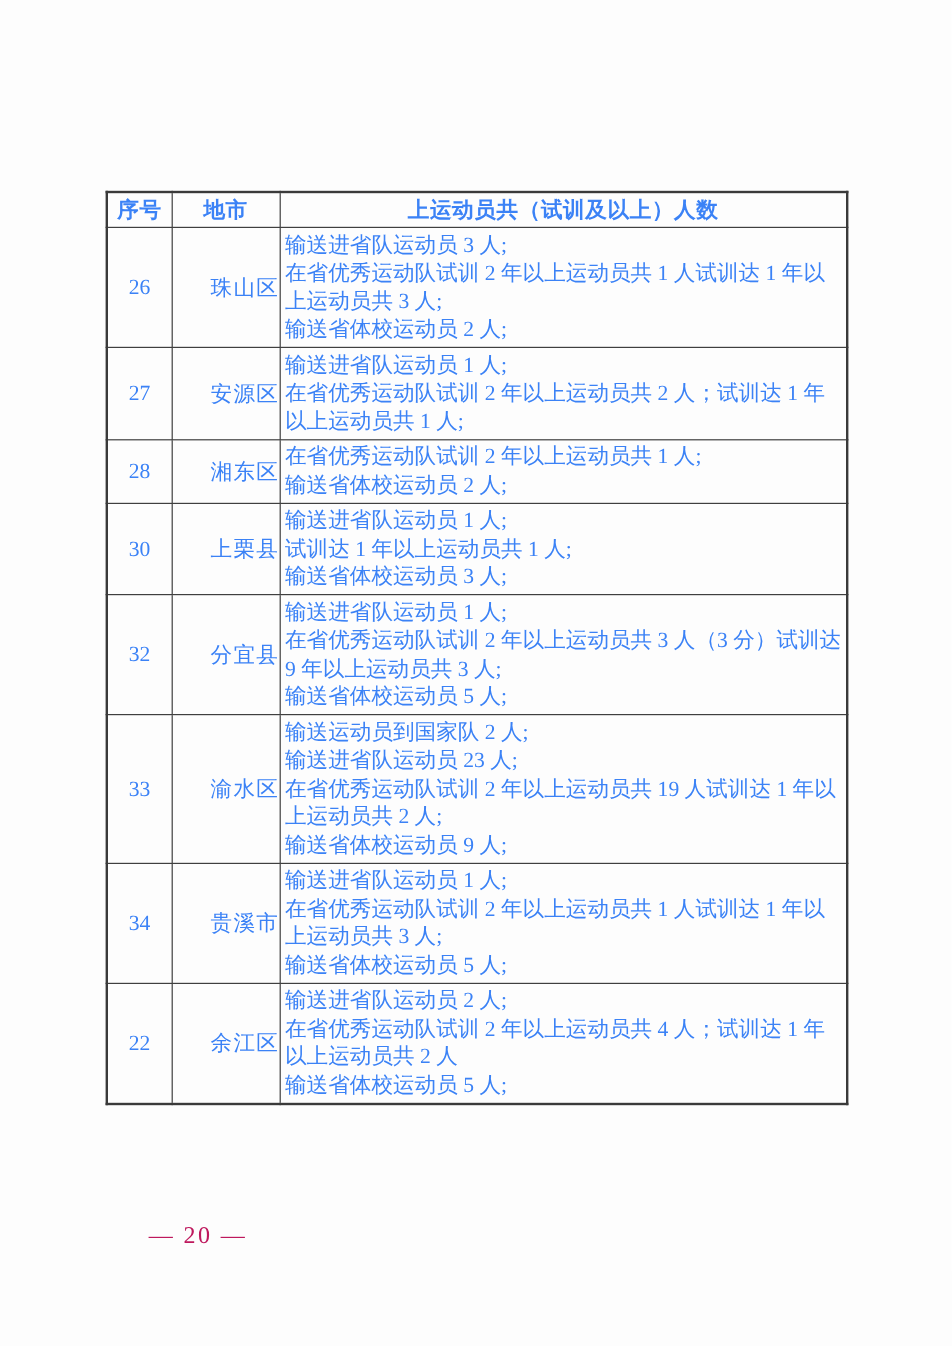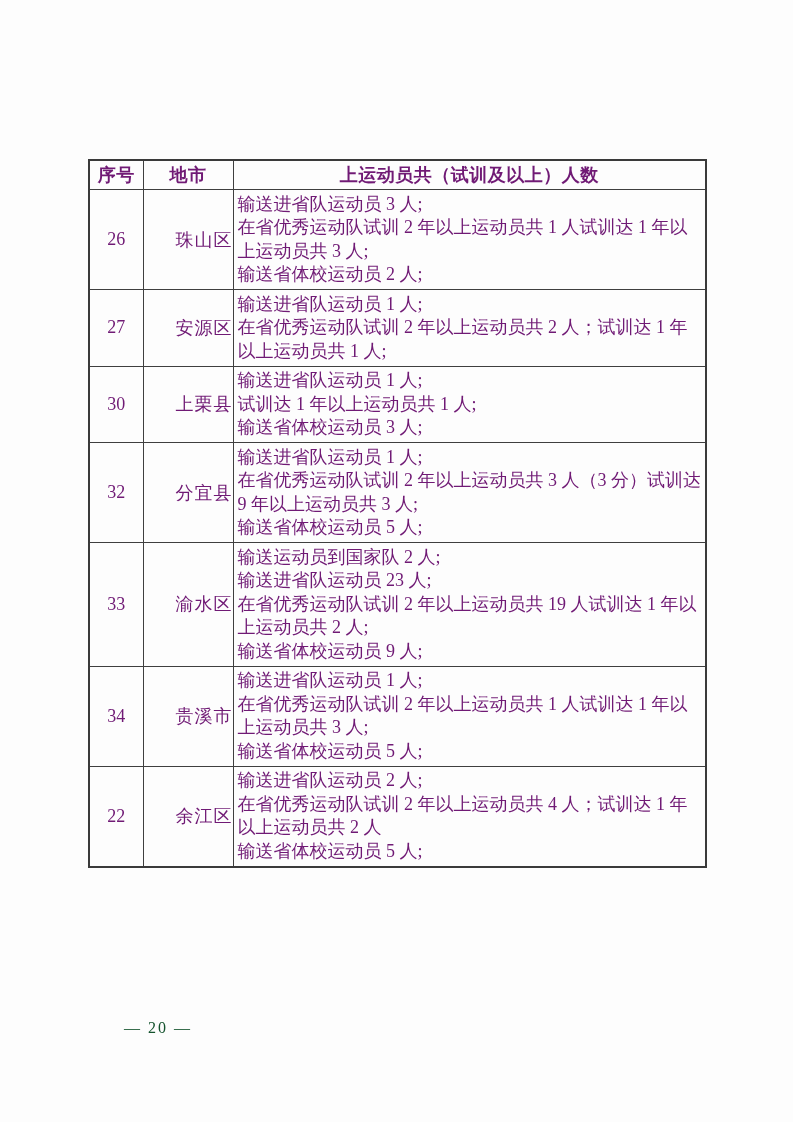--- a/index.html
+++ b/index.html
@@ -26,21 +26,21 @@
     top: 159px;
     width: 617px;
     border-collapse: collapse;
     table-layout: fixed;
     border: 2px solid #3a3a3a;
   }
   table.roster th,
   table.roster td {
     border: 1px solid #3f3f3f;
     font-size: 18px;
-    color: #701a75;
+    color: #3b82f6;
     overflow: hidden;
   }
   table.roster th {
     height: 28px;
     font-weight: bold;
     text-align: center;
     padding: 0;
     letter-spacing: 0.5px;
   }
   td.cell-no {
@@ -60,22 +60,22 @@
     padding: 2.5px 3px 2.5px 4px;
   }
   .line {
     line-height: 23.5px;
     white-space: nowrap;
   }
   .footer {
     position: absolute;
     left: 124px;
     top: 1019px;
-    font-size: 16px;
-    color: #14532d;
+    font-size: 20px;
+    color: #be185d;
     letter-spacing: 2px;
     white-space: nowrap;
   }
 </style>
 </head>
 <body>
 
 <div class="page">
 
   <table class="roster">
@@ -102,20 +102,28 @@
             <div class="line">输送省体校运动员 2 人;</div>
           </td>
         </tr>
         <tr>
           <td class="cell-no">27</td>
           <td class="cell-city">安源区</td>
           <td class="cell-content">
             <div class="line">输送进省队运动员 1 人;</div>
             <div class="line">在省优秀运动队试训 2 年以上运动员共 2 人；试训达 1 年</div>
             <div class="line">以上运动员共 1 人;</div>
+          </td>
+        </tr>
+        <tr>
+          <td class="cell-no">28</td>
+          <td class="cell-city">湘东区</td>
+          <td class="cell-content">
+            <div class="line">在省优秀运动队试训 2 年以上运动员共 1 人;</div>
+            <div class="line">输送省体校运动员 2 人;</div>
           </td>
         </tr>
         <tr>
           <td class="cell-no">30</td>
           <td class="cell-city">上栗县</td>
           <td class="cell-content">
             <div class="line">输送进省队运动员 1 人;</div>
             <div class="line">试训达 1 年以上运动员共 1 人;</div>
             <div class="line">输送省体校运动员 3 人;</div>
           </td>

